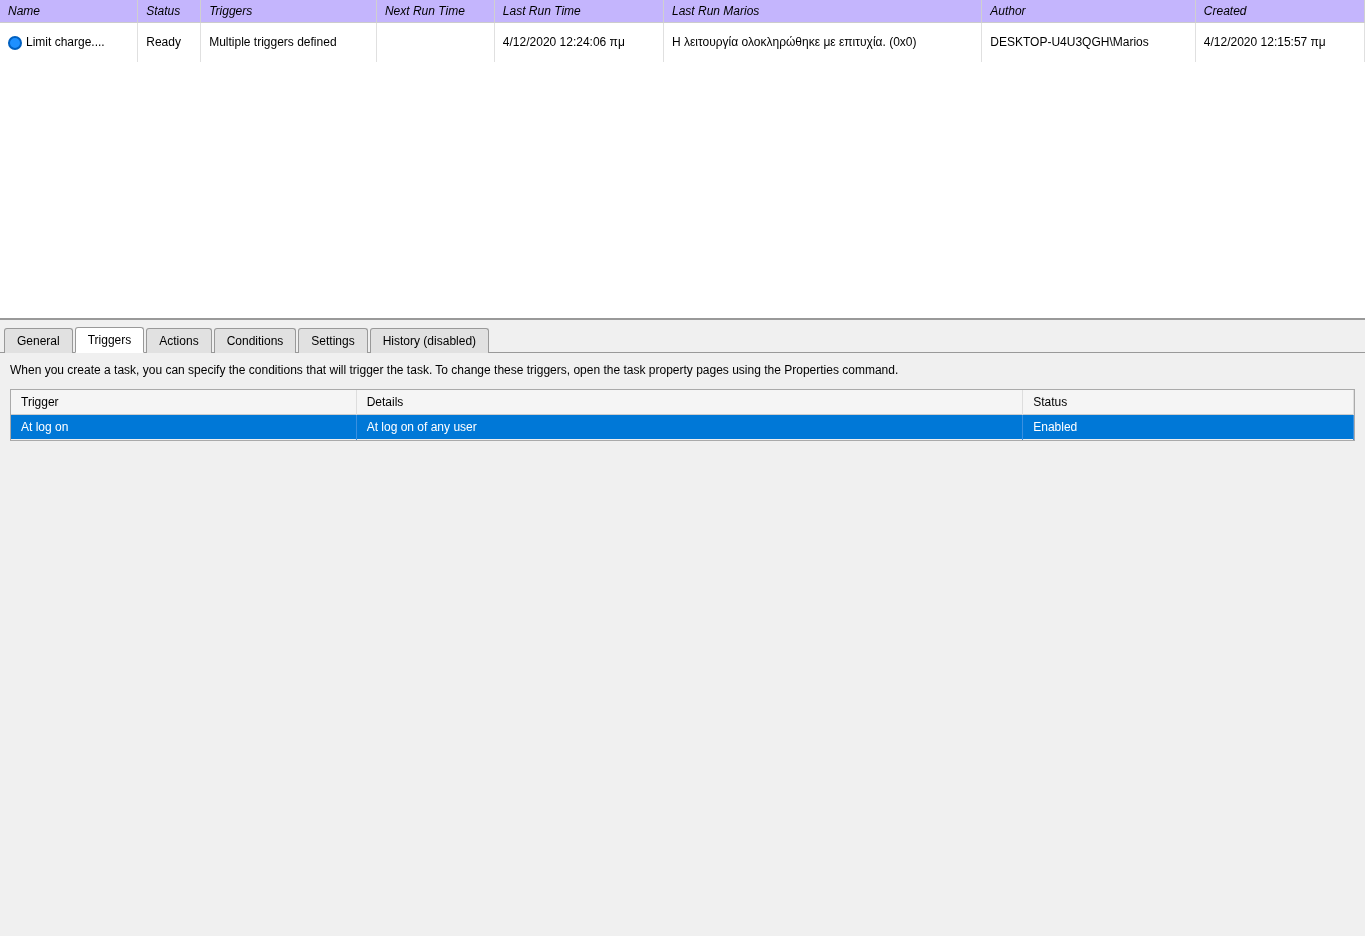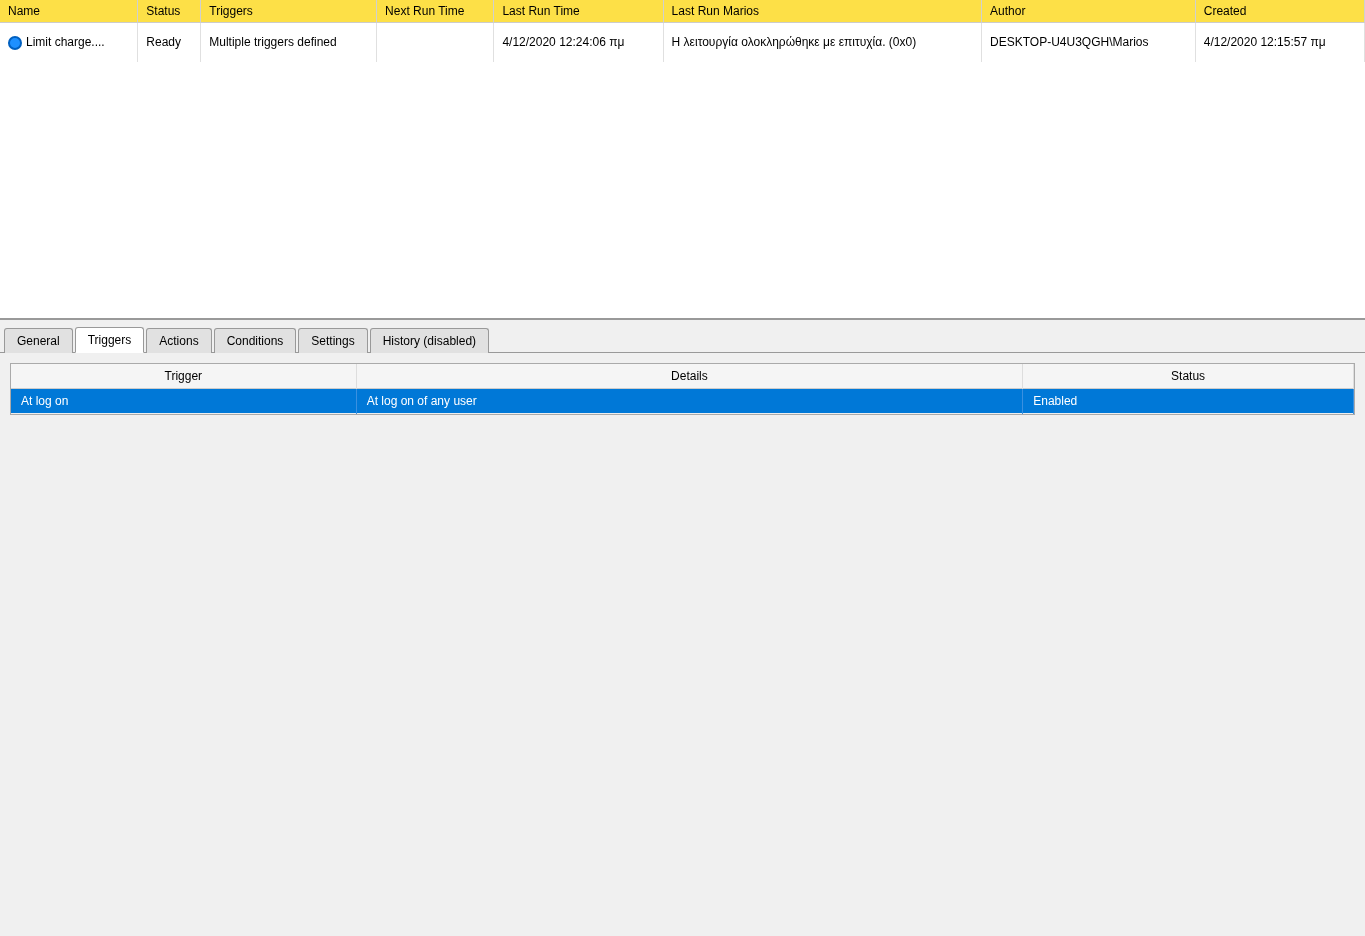--- a/index.html
+++ b/index.html
@@ -19,22 +19,23 @@
       height: 320px;
       overflow: hidden;
     }
 
     .task-table {
       width: 100%;
       border-collapse: collapse;
     }
 
     .task-table thead tr {
-      background: #fde047;
+      background: #c4b5fd;
       border-bottom: 1px solid #ccc;
+      font-style: italic;
     }
 
     .task-table thead th {
       text-align: left;
       padding: 4px 8px;
       font-weight: normal;
       border-right: 1px solid #d0d0d0;
       white-space: nowrap;
       color: #000;
     }
@@ -117,21 +118,21 @@
       width: 100%;
       border-collapse: collapse;
     }
 
     .triggers-table thead tr {
       background: #f5f5f5;
       border-bottom: 1px solid #ccc;
     }
 
     .triggers-table thead th {
-      text-align: center;
+      text-align: left;
       padding: 5px 10px;
       font-weight: normal;
       border-right: 1px solid #ddd;
       color: #000;
     }
 
     .triggers-table tbody tr {
       border-bottom: 1px solid #eee;
     }
 
@@ -188,20 +189,21 @@
 <div class="bottom-panel">
   <div class="tabs-bar" id="tabs-bar">
   <div class="tab">General</div>
       <div class="tab active">Triggers</div>
       <div class="tab">Actions</div>
       <div class="tab">Conditions</div>
       <div class="tab">Settings</div>
       <div class="tab">History (disabled)</div>
     </div>
   <div class="panel-content">
+    <p class="description-text">When you create a task, you can specify the conditions that will trigger the task.  To change these triggers, open the task property pages using the Properties command.</p>
     <div class="triggers-container">
       <table class="triggers-table">
         <thead>
           <tr>
             <th>Trigger</th>
             <th>Details</th>
             <th>Status</th>
           </tr>
         </thead>
         <tbody id="triggers-tbody">

